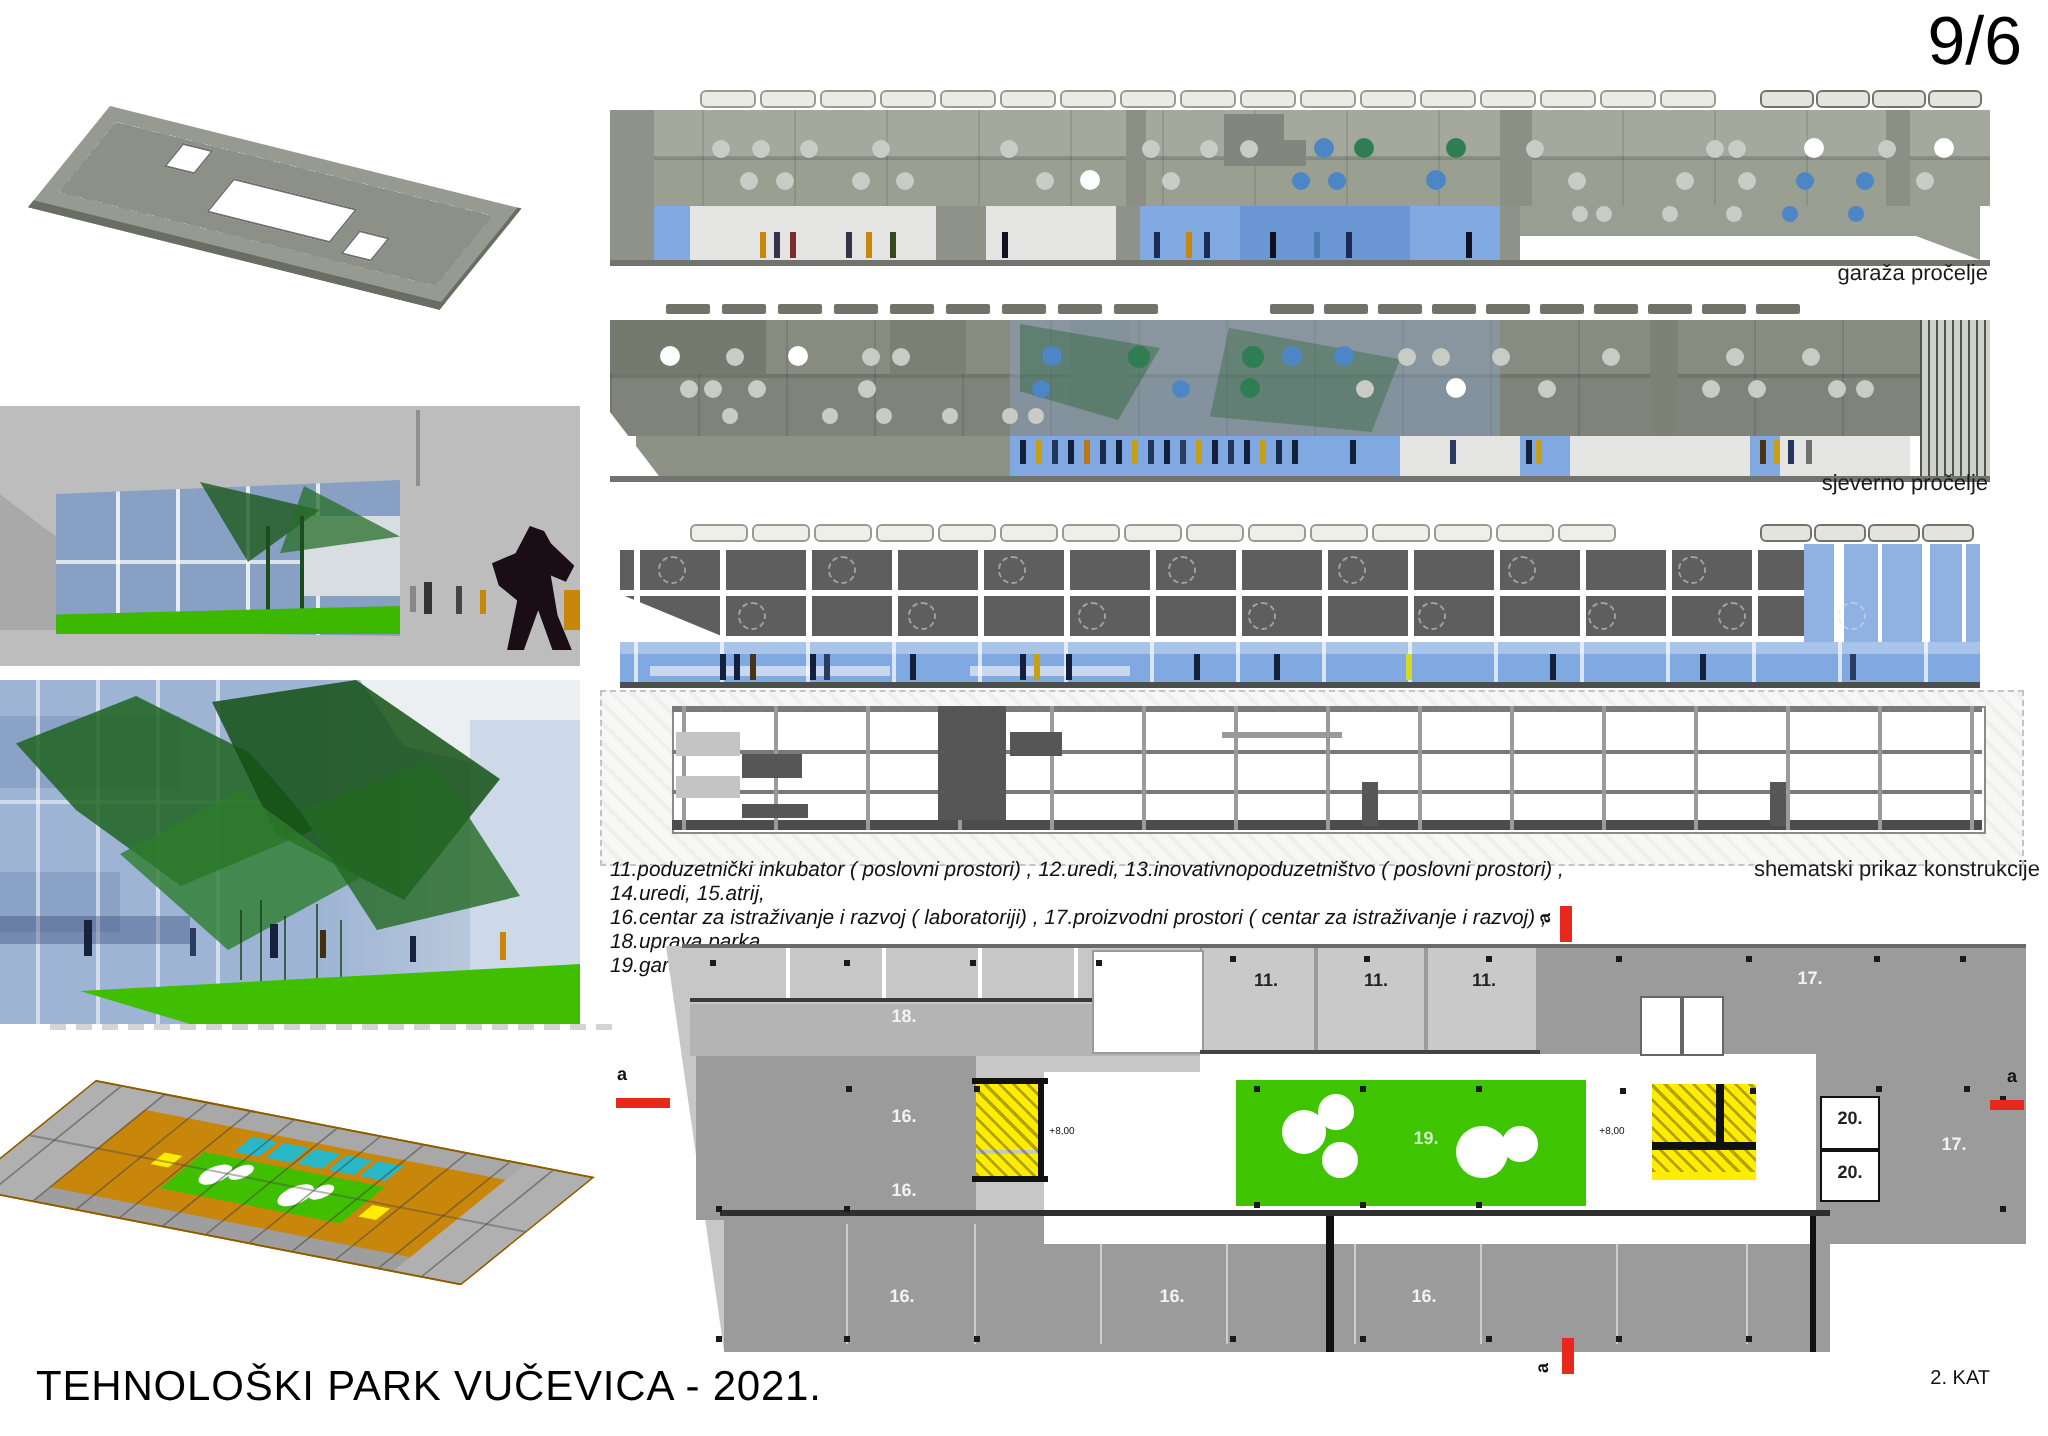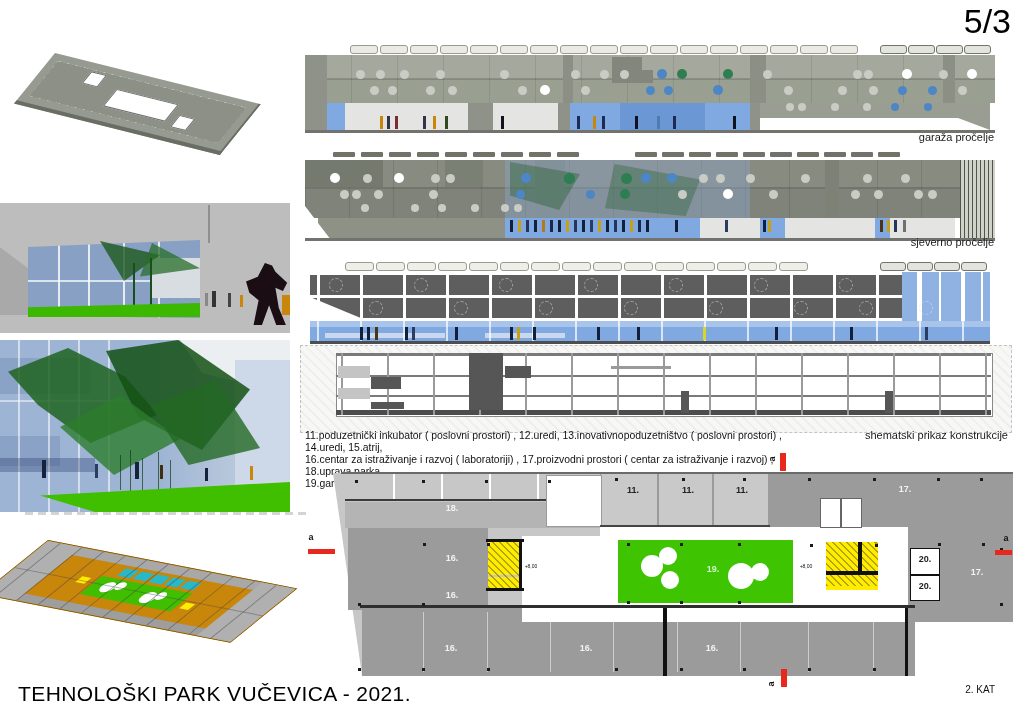--- a/index.html
+++ b/index.html
@@ -29,21 +29,21 @@
   .base-n{position:absolute;left:0;top:88px;width:690px;height:3px;background:#72726e;}
   .schem{position:absolute;left:300px;top:345px;width:710px;height:86px;border:1px dashed #c4c4c4;
     background:#f7f7f6;background-image:repeating-linear-gradient(45deg,rgba(0,0,0,.03) 0 2px,transparent 2px 7px);}
   .plan-left{position:absolute;left:333px;top:473px;width:267px;height:203px;background:#c7c7c7;clip-path:polygon(0 0,100% 0,100% 100%,10.9% 100%);}
   .hatch{background-image:repeating-linear-gradient(45deg,rgba(0,0,0,.30) 0 1.5px,transparent 1.5px 5px);}
   .plbl{position:absolute;font-size:9px;font-weight:600;color:#222;white-space:nowrap;}
   .lt{color:#f2f2f2;} .dk{color:#222;} .pl{color:#d4f4c8;}
   .mk{font-size:9px;font-weight:700;color:#111;}
   .lv{font-size:5px;font-weight:400;color:#111;}
   .side-label{position:absolute;font-size:11px;color:#1a1a1a;white-space:nowrap;}
-  .legend{position:absolute;left:305px;top:430px;width:490px;font-size:10.4px;line-height:12px;color:#111;}
+  .legend{position:absolute;left:305px;top:430px;width:490px;font-size:10.4px;line-height:12px;color:#111;font-style:italic;}
   .title{position:absolute;left:18px;top:682px;font-size:21px;color:#000;letter-spacing:.4px;white-space:nowrap;}
   .pagenum{position:absolute;right:13px;top:2px;font-size:34px;color:#000;}
   .floorlbl{position:absolute;right:29px;top:684px;font-size:10px;color:#111;}
   
   #slab3d{position:absolute;left:10px;top:28px;width:280px;height:170px;background:#fff;}
   .slabplate{position:absolute;left:45px;top:25px;width:210px;height:55px;background:#969a90;
     transform:rotate(14deg) skewX(-25deg);transform-origin:0 0;border-bottom:4px solid #6a6d64;border-right:2px solid #6a6d64;}
   .slabperf{position:absolute;left:8px;top:7px;right:8px;bottom:7px;
     background-color:#8d9086;
     background-image:repeating-linear-gradient(90deg,#fff 0 4px,#8d9086 4px 9px),repeating-linear-gradient(0deg,#fff 0 2.5px,#8d9086 2.5px 6.5px);
@@ -53,21 +53,21 @@
   #render2{position:absolute;left:0;top:340px;width:290px;height:172px;background:linear-gradient(90deg,#9db4d4 0 55%,#b3c4da 75%,#c3cfdf);overflow:hidden;}
   #axon{position:absolute;left:10px;top:512px;width:295px;height:155px;background:#fff;}
   .axonslab{position:absolute;left:38px;top:28px;width:252px;height:64px;background:#c8860b;border:1px solid #8a5c06;
     transform:rotate(11deg) skewX(-40deg);transform-origin:0 0;}
 </style>
 </head>
 <body>
 
 <div id="canvas">
 
-  <div class="pagenum">5/3</div>
+  <div class="pagenum">9/6</div>
 
   <div id="slab3d">
     <div class="slabplate">
       <div class="slabperf"></div>
       <div class="abs" style="left:78px;top:20px;width:62px;height:18px;background:#fff;border:1px solid #6f6f6f;"></div>
       <div class="abs" style="left:44px;top:9px;width:14px;height:12px;background:#fff;border:1px solid #6f6f6f;"></div>
       <div class="abs" style="left:150px;top:30px;width:14px;height:12px;background:#fff;border:1px solid #6f6f6f;"></div>
     </div>
   </div>
 
@@ -555,21 +555,21 @@
         <div style="left: 37px; top: 42px; width: 32px; height: 11px; background: rgb(196, 196, 196);"></div>
         <div style="left: 70px; top: 31px; width: 30px; height: 12px; background: rgb(86, 86, 86);"></div>
         <div style="left: 70px; top: 56px; width: 33px; height: 7px; background: rgb(86, 86, 86);"></div>
         <div style="left: 168px; top: 7px; width: 34px; height: 57px; background: rgb(86, 86, 86);"></div>
         <div style="left: 204px; top: 20px; width: 26px; height: 12px; background: rgb(86, 86, 86);"></div>
         <div style="left: 380px; top: 45px; width: 8px; height: 22px; background: rgb(86, 86, 86);"></div>
         <div style="left: 584px; top: 45px; width: 8px; height: 22px; background: rgb(86, 86, 86);"></div>
         <div style="left: 310px; top: 20px; width: 60px; height: 3px; background: rgb(154, 154, 154);"></div>
       </div>
   </div>
-  <div class="side-label" style="right:16px;top:429px;">shematski prikaz konstrukcije</div>
+  <div class="side-label" style="right:4px;top:429px;">shematski prikaz konstrukcije</div>
 
   <div class="legend">
     <div>11.poduzetnički inkubator ( poslovni prostori) , 12.uredi, 13.inovativnopoduzetništvo ( poslovni prostori) , 14.uredi, 15.atrij,</div>
     <div>16.centar za istraživanje i razvoj ( laboratoriji) , 17.proizvodni prostori ( centar za istraživanje i razvoj) , 18.uprava parka,</div>
     <div>19.garaža ( 200 p.m.) , 20.čajna kuhinja</div>
   </div>
 
   <div>
     <div class="plan-left"></div>
     <div data-render="figures.plan.rects">

